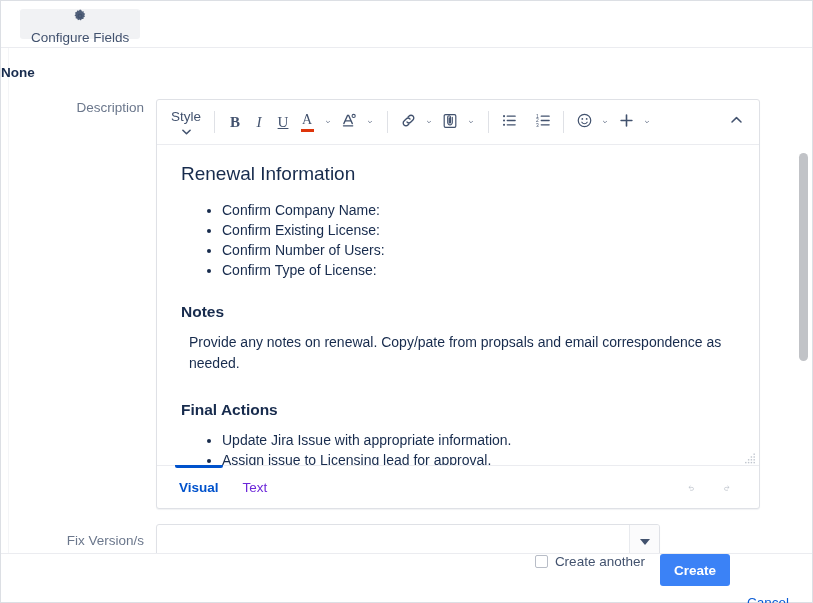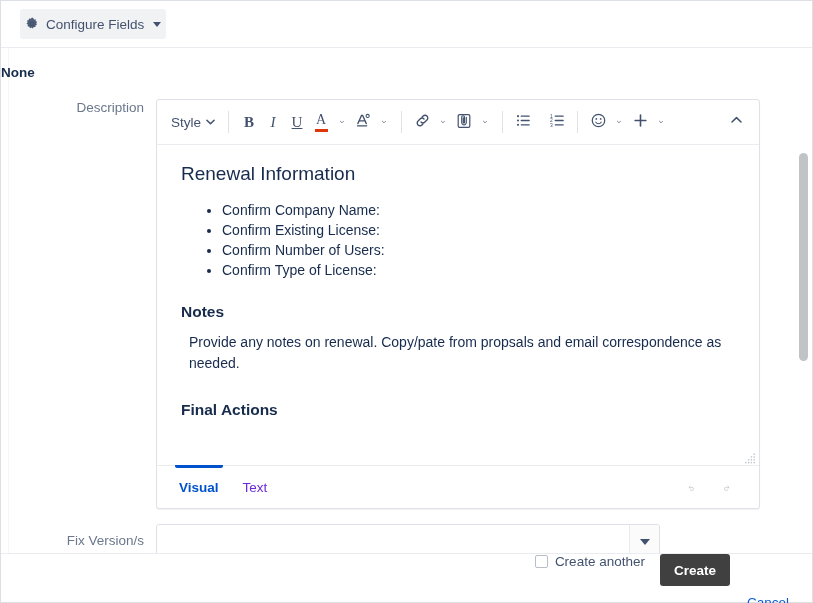--- a/index.html
+++ b/index.html
@@ -36,28 +36,29 @@
     font-size: 19px;
     font-weight: 400;
     color: #172B4D;
     letter-spacing: -0.1px;
   }
   .configure-btn {
     display: inline-flex;
     align-items: center;
     gap: 7px;
     height: 30px;
-    padding: 0 5px;
+    padding: 0 11px;
     background: #f1f2f4;
     border: none;
     border-radius: 3px;
     font-family: "Liberation Sans", sans-serif;
     font-size: 13.5px;
     color: #42526E;
     cursor: pointer;
+    flex-direction: column;
   }
   .configure-btn .caret {
     border-left: 4px solid transparent;
     border-right: 4px solid transparent;
     border-top: 5px solid #42526E;
     margin-left: 2px;
   }
 
   
   .dlg-body {
@@ -140,20 +141,21 @@
     background: transparent;
     color: #42526E;
     cursor: pointer;
     font-family: "Liberation Sans", sans-serif;
     font-size: 14px;
   }
   .tb-btn.style-btn {
     font-size: 13.5px;
     padding: 0 4px 0 4px;
     gap: 5px;
+    flex-direction: column;
   }
   .tb-chev {
     display: inline-flex;
     align-items: center;
     justify-content: center;
     width: 16px;
     height: 26px;
     border: none;
     background: transparent;
     cursor: pointer;
@@ -334,21 +336,21 @@
   .cb {
     width: 13px; height: 13px;
     border: 1px solid #b8bdc7;
     border-radius: 2px;
     background: #fff;
     display: inline-block;
   }
   .btn-create {
     height: 32px;
     padding: 0 14px;
-    background: #404040;
+    background: #3b82f6;
     color: #ffffff;
     border: none;
     border-radius: 3px;
     font-family: "Liberation Sans", sans-serif;
     font-size: 13.5px;
     font-weight: bold;
     cursor: pointer;
   }
   .btn-cancel {
     font-size: 13.5px;
@@ -571,20 +573,24 @@
                 <li>Confirm Company Name:</li>
                 <li>Confirm Existing License:</li>
                 <li>Confirm Number of Users:</li>
                 <li>Confirm Type of License:</li>
               </ul>
 
               <div class="ed-h2">Notes</div>
               <p class="ed-p">Provide any notes on renewal. Copy/pate from propsals and email correspondence as needed.</p>
 
               <div class="ed-h2" style="margin-top:26px">Final Actions</div>
+              <ul class="ed-list">
+                <li>Update Jira Issue with appropriate information.</li>
+                <li>Assign issue to Licensing lead for approval.</li>
+              </ul>
 
               <span class="resize-grip">
                 <svg width="12" height="12" viewBox="0 0 12 12" fill="none">
                   <g fill="#8993A4">
                     <rect x="9.5" y="1.5" width="1.4" height="1.4"></rect>
                     <rect x="9.5" y="4.3" width="1.4" height="1.4"></rect>
                       <rect x="6.7" y="4.3" width="1.4" height="1.4"></rect>
                     <rect x="9.5" y="7.1" width="1.4" height="1.4"></rect>
                       <rect x="6.7" y="7.1" width="1.4" height="1.4"></rect>
                       <rect x="3.9" y="7.1" width="1.4" height="1.4"></rect>

